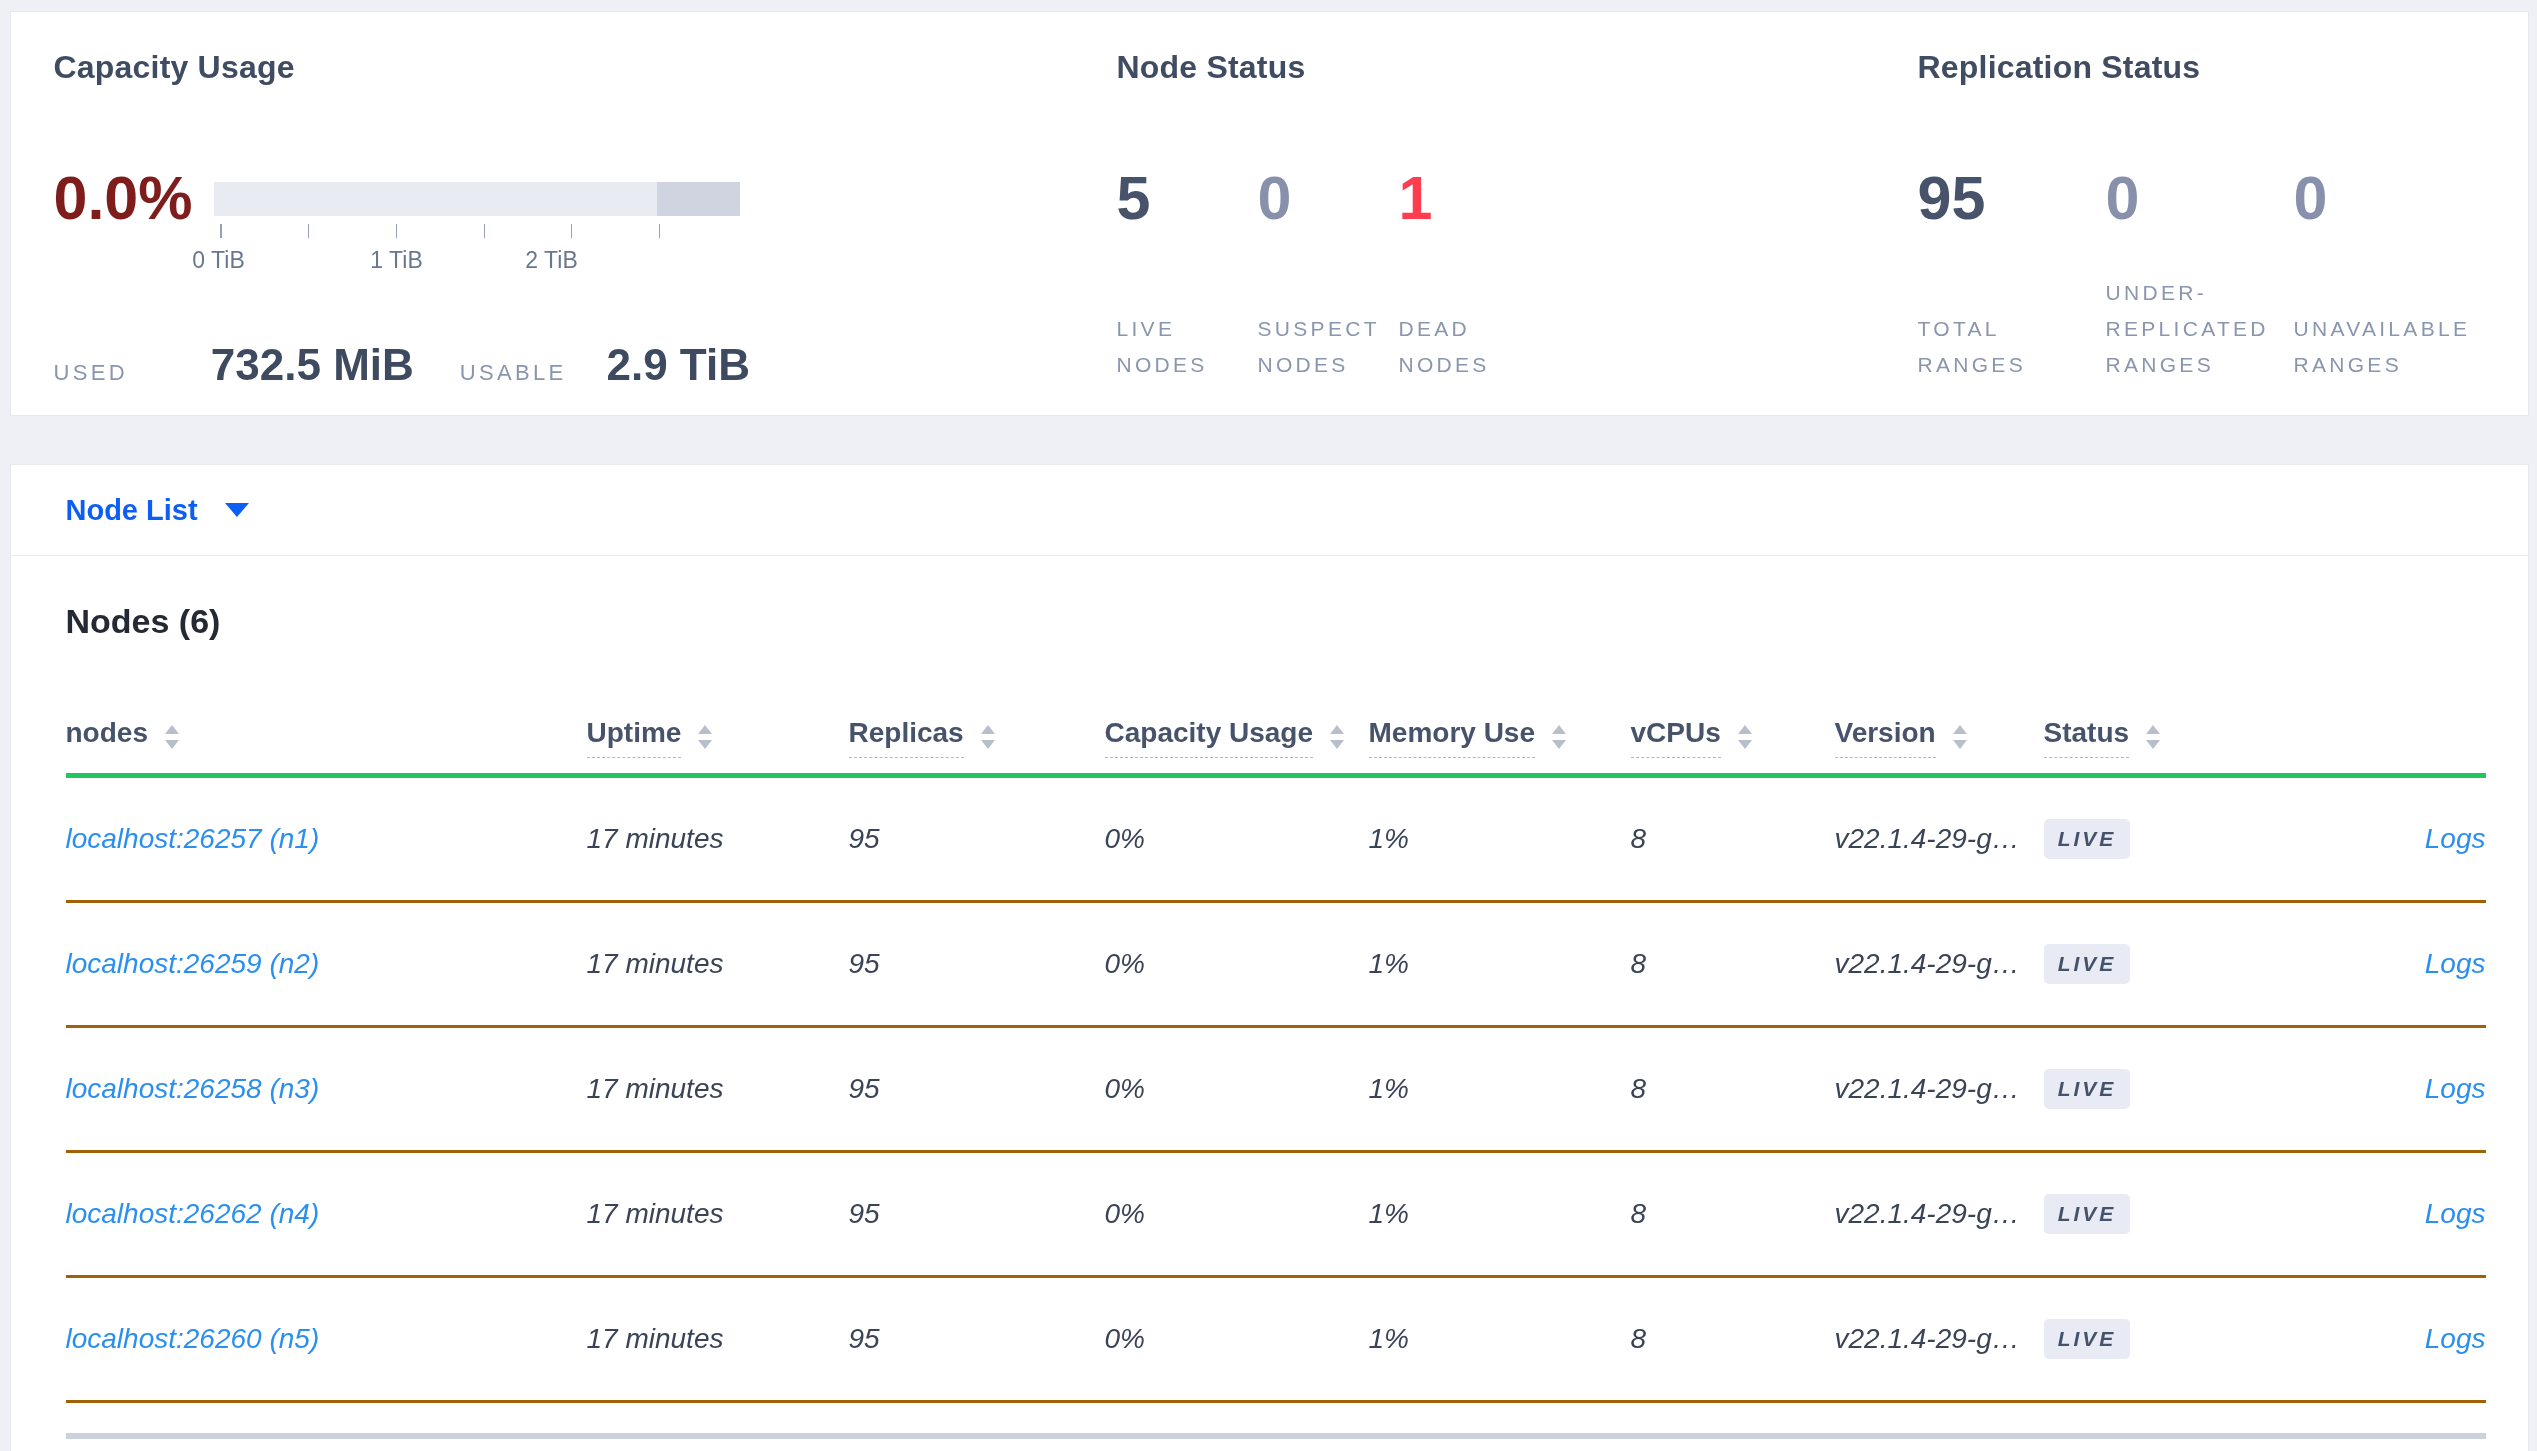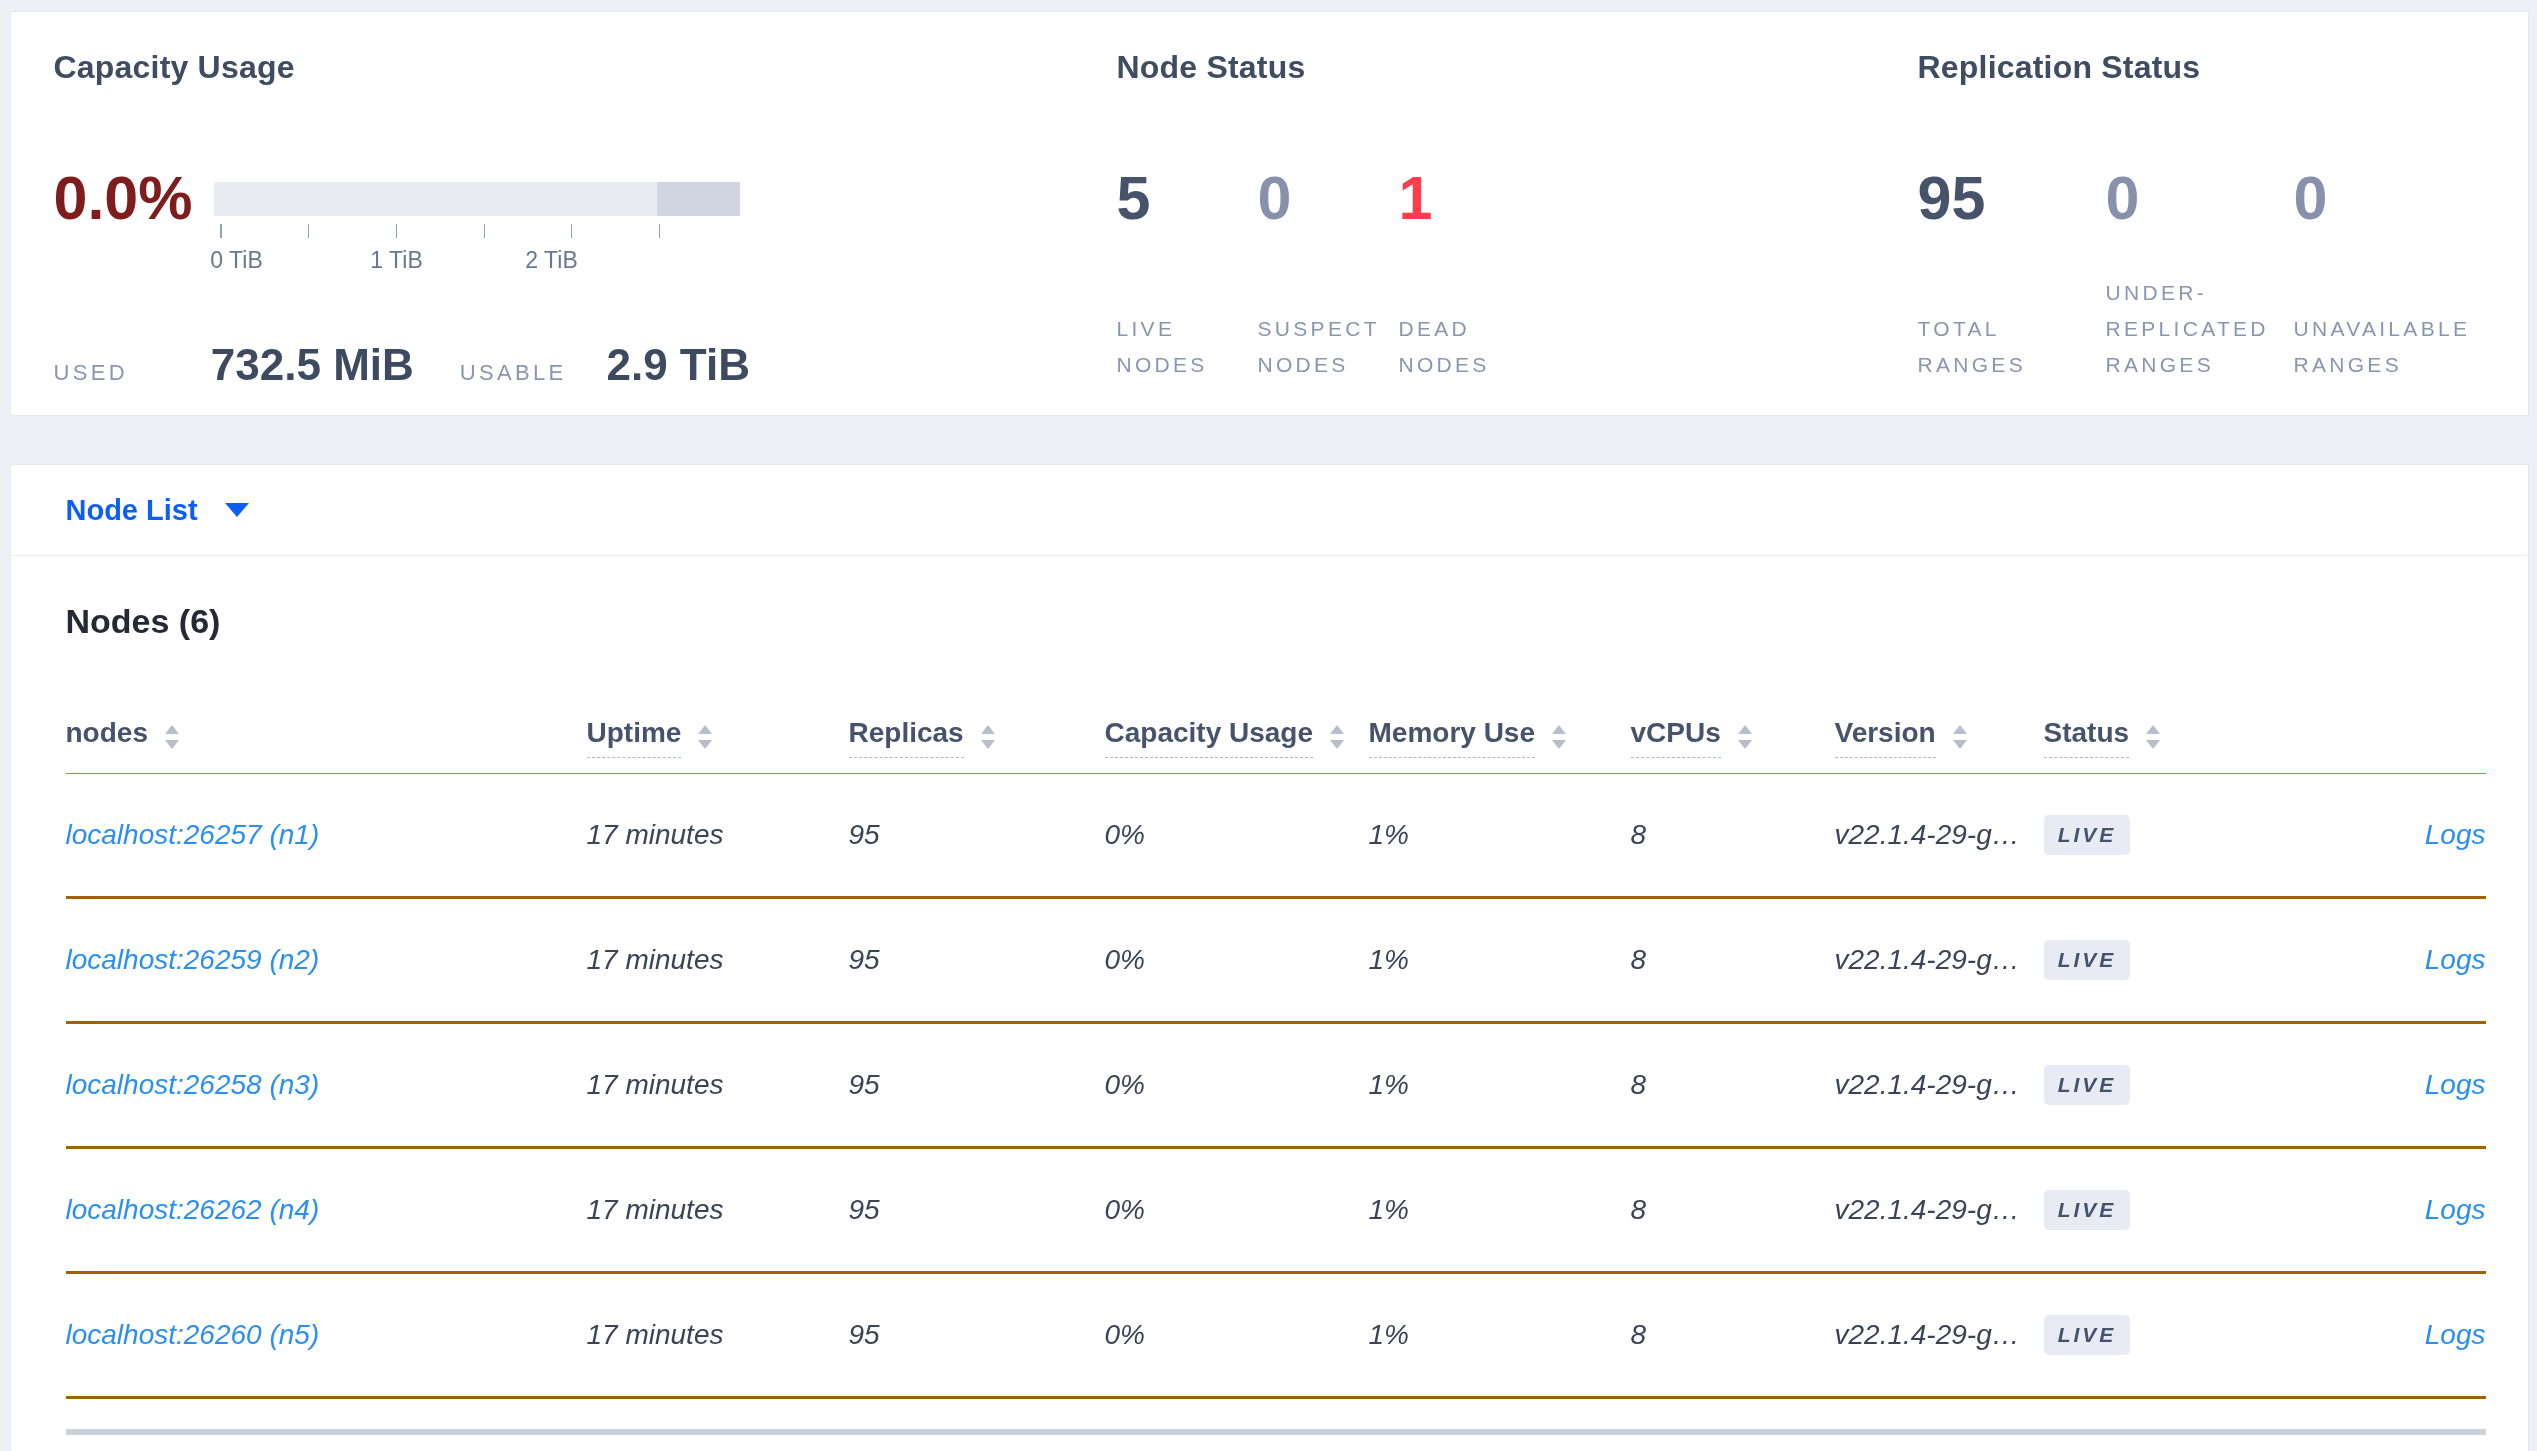--- a/index.html
+++ b/index.html
@@ -81,21 +81,21 @@
   .table-title {
     font-size: 34px; font-weight: bold; color: #242933; margin-top: 46px;
   }
   .grid-row {
     display: grid;
     grid-template-columns: 521px 262px 256px 264px 262px 204px 209px 244px 1fr;
     align-items: center;
   }
   .header-row {
     margin-top: 51px; padding: 25px 0 15.2px 0;
-    border-bottom: 1px solid #22c55e; align-items: start;
+    border-bottom: 5px solid #22c55e; align-items: start;
   }
   .th { display: flex; align-items: center; cursor: pointer; }
   .th-label {
     font-size: 28px; font-weight: bold; color: #46536b; line-height: 32px;
     padding-bottom: 7.6px; border-bottom: 1.9px solid transparent;
   }
   .th-label.dotted { border-bottom: 1.9px dashed #a9b7d0; }
   .sort-icon { display: inline-flex; flex-direction: column; margin-left: 17px; gap: 5.7px; }
   .sort-up {
     width: 0; height: 0;
@@ -130,21 +130,21 @@
         <div class="cap-bar">
           <div class="cap-bar-light" style="width: 84.4%;"></div>
           <div class="cap-bar-dark" style="width: 15.6%;"></div>
         </div>
         <div class="cap-tick" style="left:6.7px"></div>
         <div class="cap-tick" style="left:94px"></div>
         <div class="cap-tick" style="left:182px"></div>
         <div class="cap-tick" style="left:270px"></div>
         <div class="cap-tick" style="left:357px"></div>
         <div class="cap-tick" style="left:445px"></div>
-        <div class="cap-tick-label" style="left:23px">0 TiB</div>
+        <div class="cap-tick-label" style="left:5px">0 TiB</div>
         <div class="cap-tick-label" style="left:183px">1 TiB</div>
         <div class="cap-tick-label" style="left:338px">2 TiB</div>
       </div>
     </div>
     <div class="used-row">
       <span class="kv-label">USED</span>
       <span class="kv-value ml-used-val">732.5 MiB</span>
       <span class="kv-label ml-usable">USABLE</span>
       <span class="kv-value ml-usable-val">2.9 TiB</span>
     </div>

